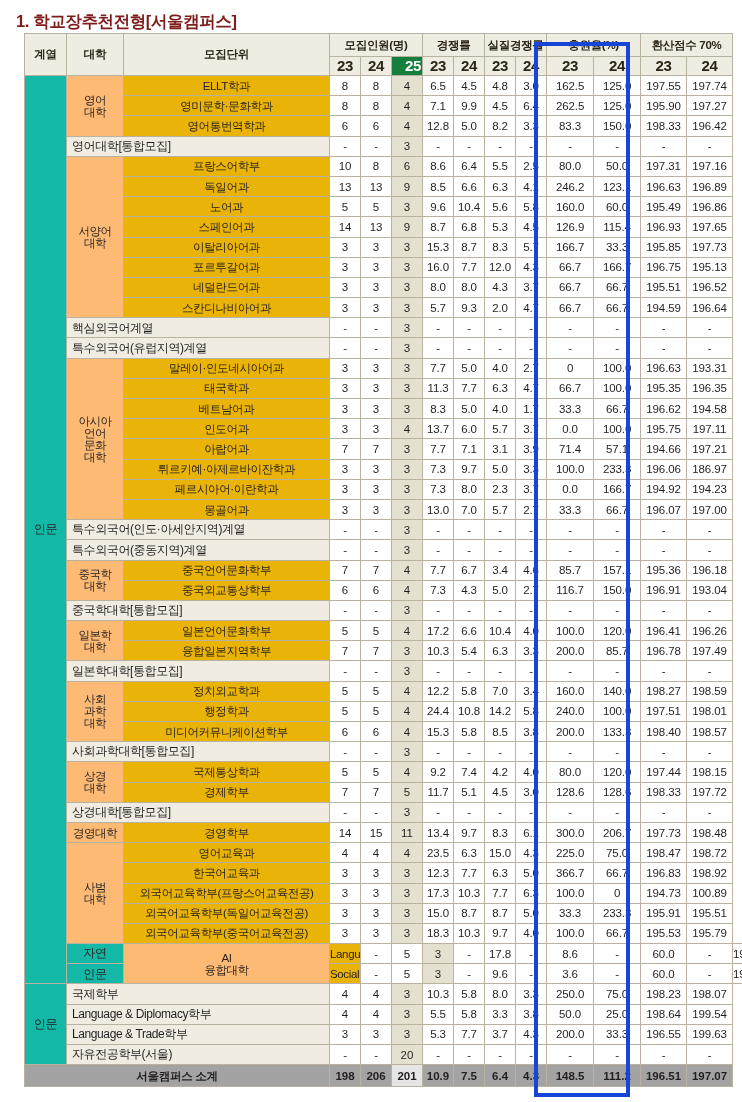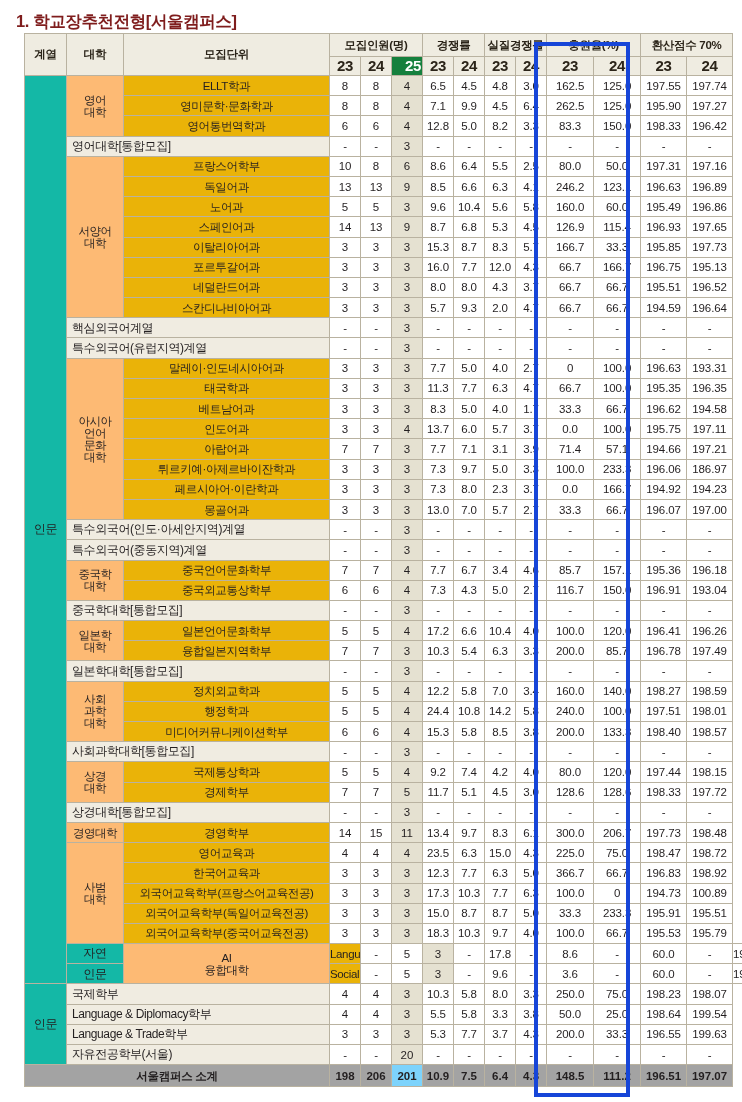--- a/index.html
+++ b/index.html
@@ -107,21 +107,21 @@
     background: #a3a3a3;
     font-weight: bold;
     font-size: 11.5px;
     height: 21px;
   }
   tr.total td.tlabel {
     text-align: center;
     letter-spacing: -0.3px;
   }
   tr.total td.t25 {
-    background: #7dd3fc;
+    background: #e5e5e5;
   }
   
   .hl-box {
     position: absolute;
     border: 4px solid #1645d8;
     pointer-events: none;
     box-sizing: border-box;
   }
   col.c-cat   { width: 42px; }
   col.c-uni   { width: 57px; }

